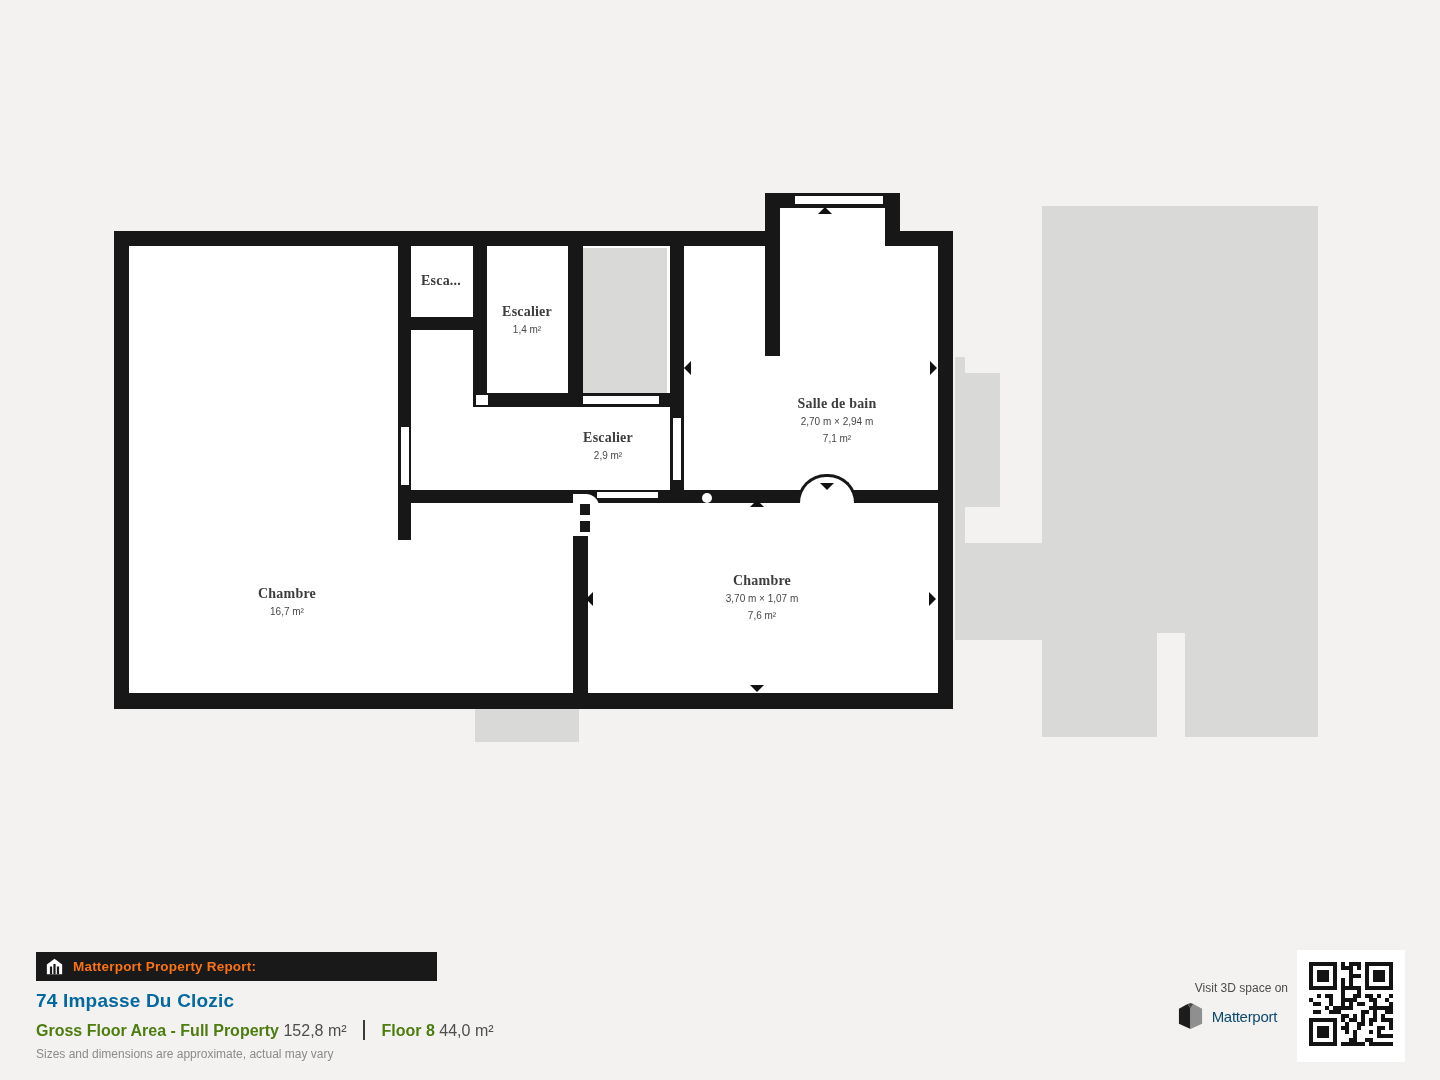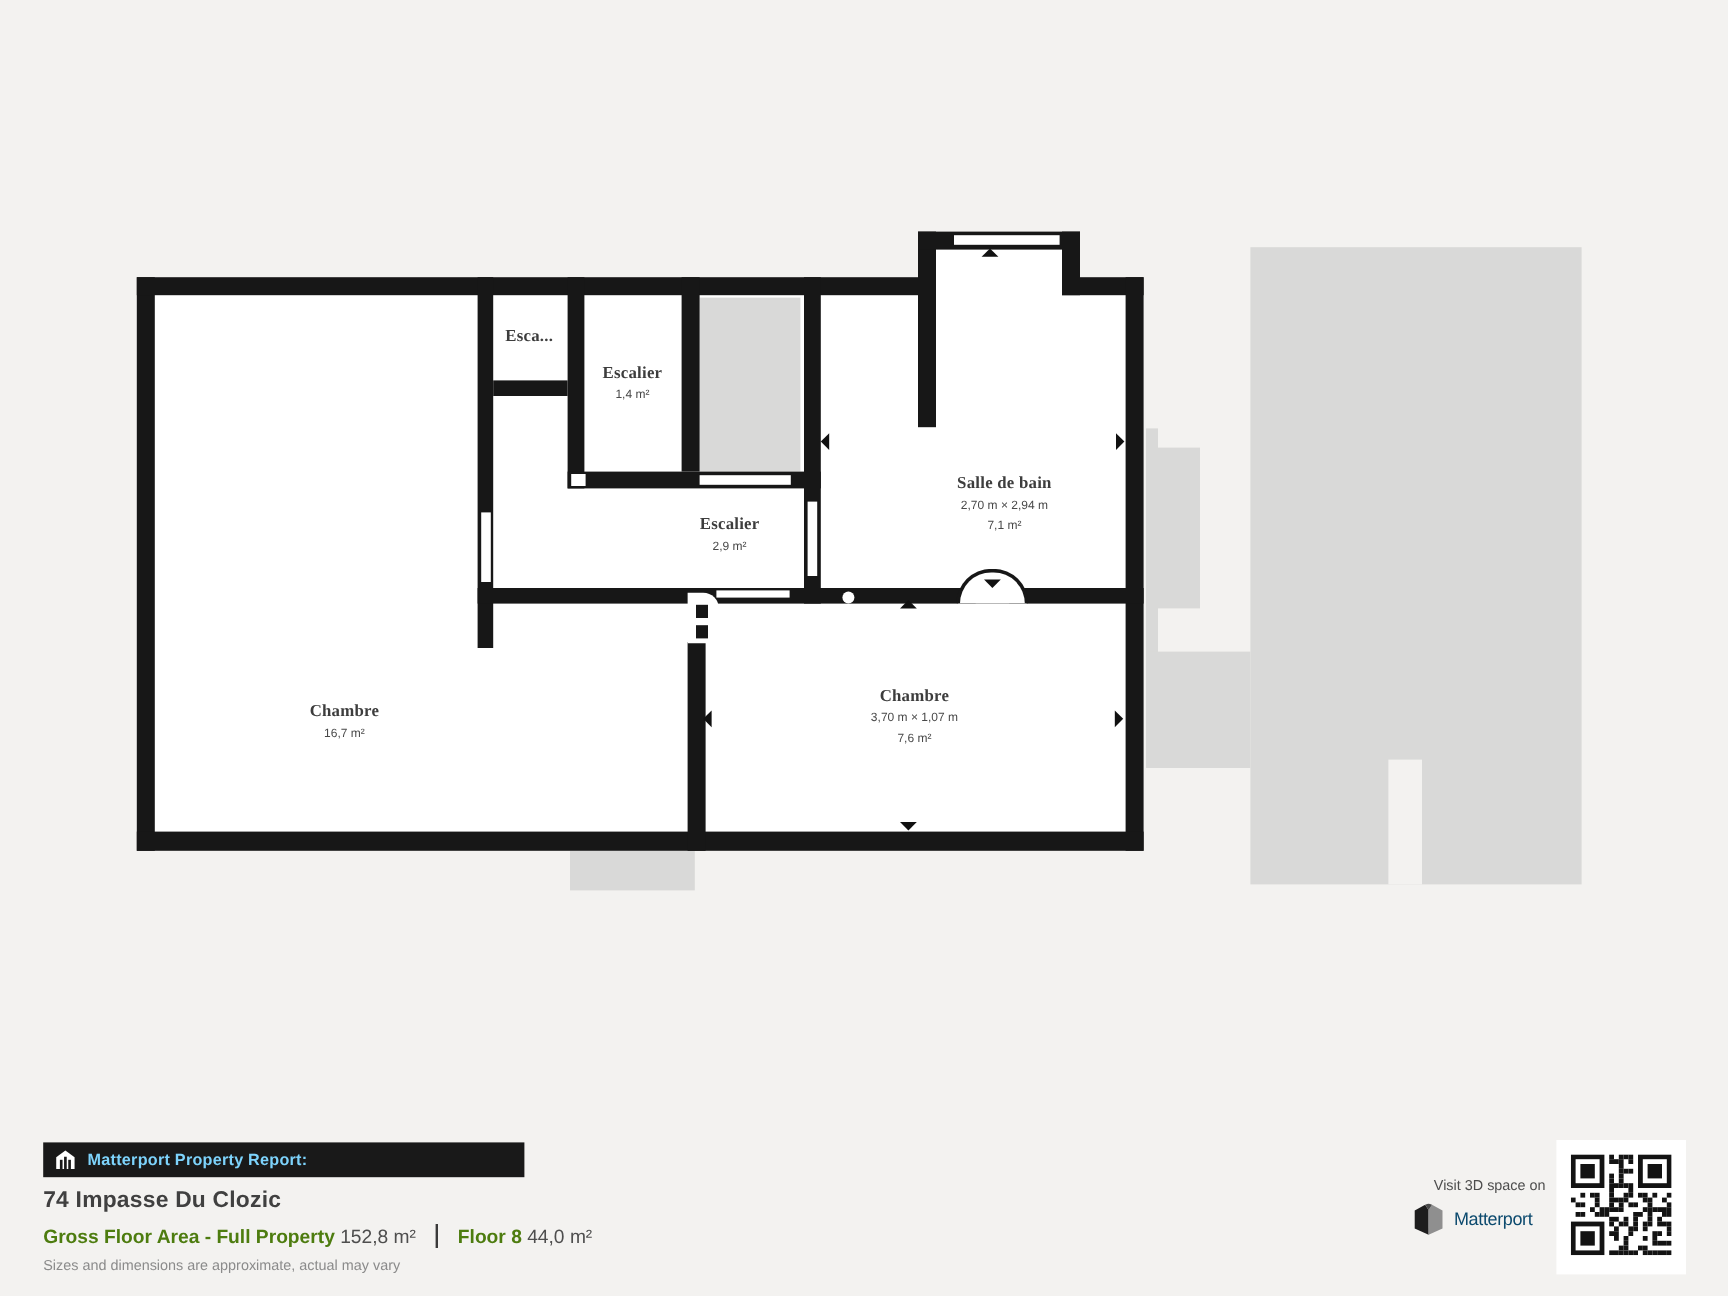--- a/index.html
+++ b/index.html
@@ -31,22 +31,22 @@
   .jamb-sq{position:absolute;background:#171717;}
   
   .room-label{position:absolute;transform:translateX(-50%);text-align:center;white-space:nowrap;color:#3d3d3d;}
   .room-label .rname{font-weight:bold;font-size:14px;line-height:18px;letter-spacing:.2px;font-family:Liberation Serif, serif;}
   .room-label .rdim{font-size:10px;line-height:17px;color:#484848;}
   
   .report-bar{
     position:absolute;left:36px;top:952px;width:401px;height:29px;
     background:#191919;display:flex;align-items:center;gap:10px;padding-left:10px;box-sizing:border-box;
   }
-  .report-bar span{color:#7dd3fc;font-weight:bold;font-size:13.5px;letter-spacing:.2px;}
-  .address{position:absolute;left:36px;top:990px;font-size:19px;font-weight:bold;color:#404040;letter-spacing:.2px;}
+  .report-bar span{color:#f97316;font-weight:bold;font-size:13.5px;letter-spacing:.2px;}
+  .address{position:absolute;left:36px;top:990px;font-size:19px;font-weight:bold;color:#0369a1;letter-spacing:.2px;}
   .stats{position:absolute;left:36px;top:1020px;font-size:16px;color:#4e4e4e;white-space:nowrap;}
   .stats b{color:#4d7c0f;}
   .stats .sep{display:inline-block;width:2px;height:20px;background:#3a3a3a;margin:0 12px;vertical-align:-4px;}
   .disclaimer{position:absolute;left:36px;top:1047px;font-size:12px;color:#8b8b8b;}
   .visit{position:absolute;right:152px;top:981px;font-size:12px;color:#4d4d4d;}
   .brand-row{position:absolute;right:163px;top:1003px;display:flex;align-items:center;gap:8px;}
   .brand-row span{font-size:15px;font-weight:normal;color:#0c4a6e;letter-spacing:-.3px;}
   .qr-box{position:absolute;left:1297px;top:950px;width:108px;height:112px;background:#fff;}
   .qr{position:absolute;left:12px;top:12px;width:84px;height:84px;}
 </style>

